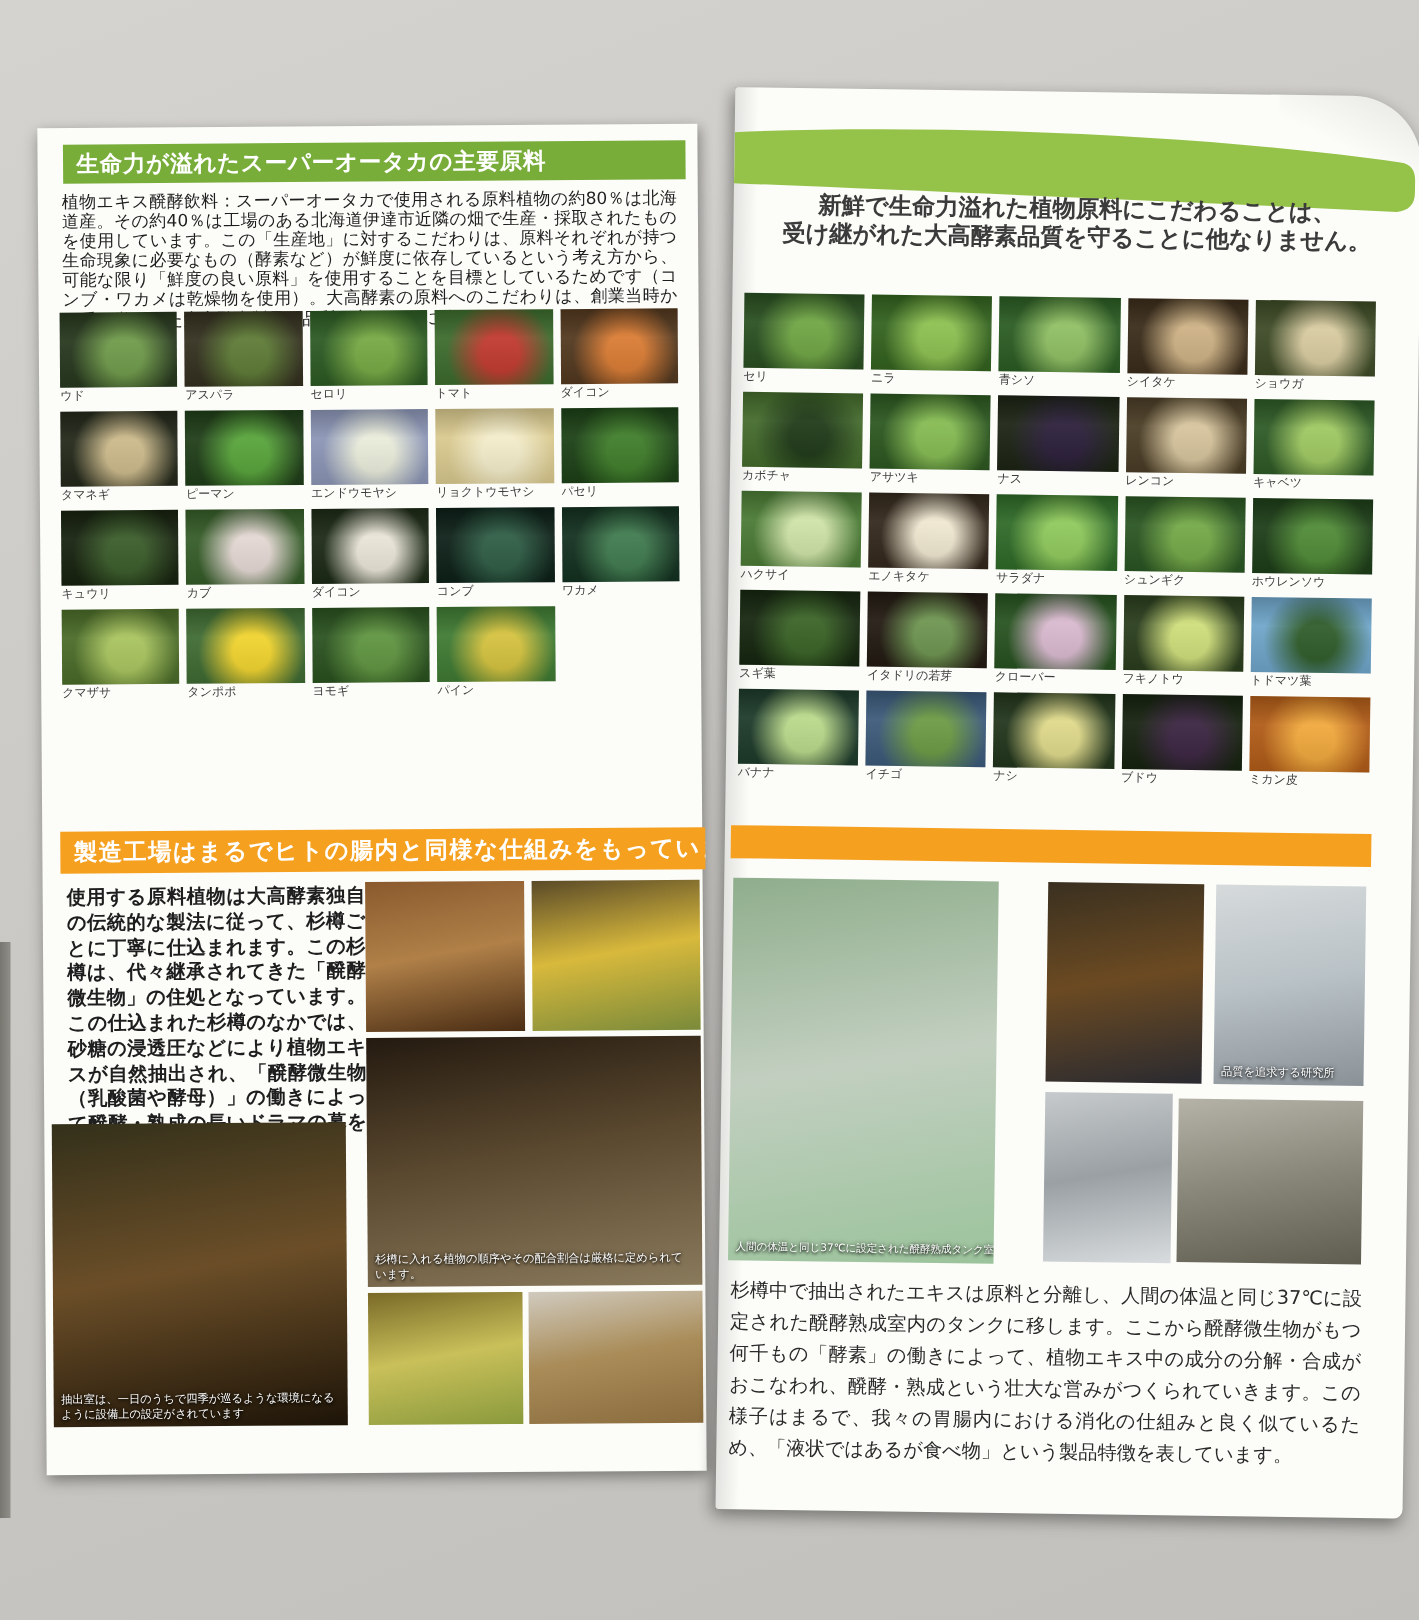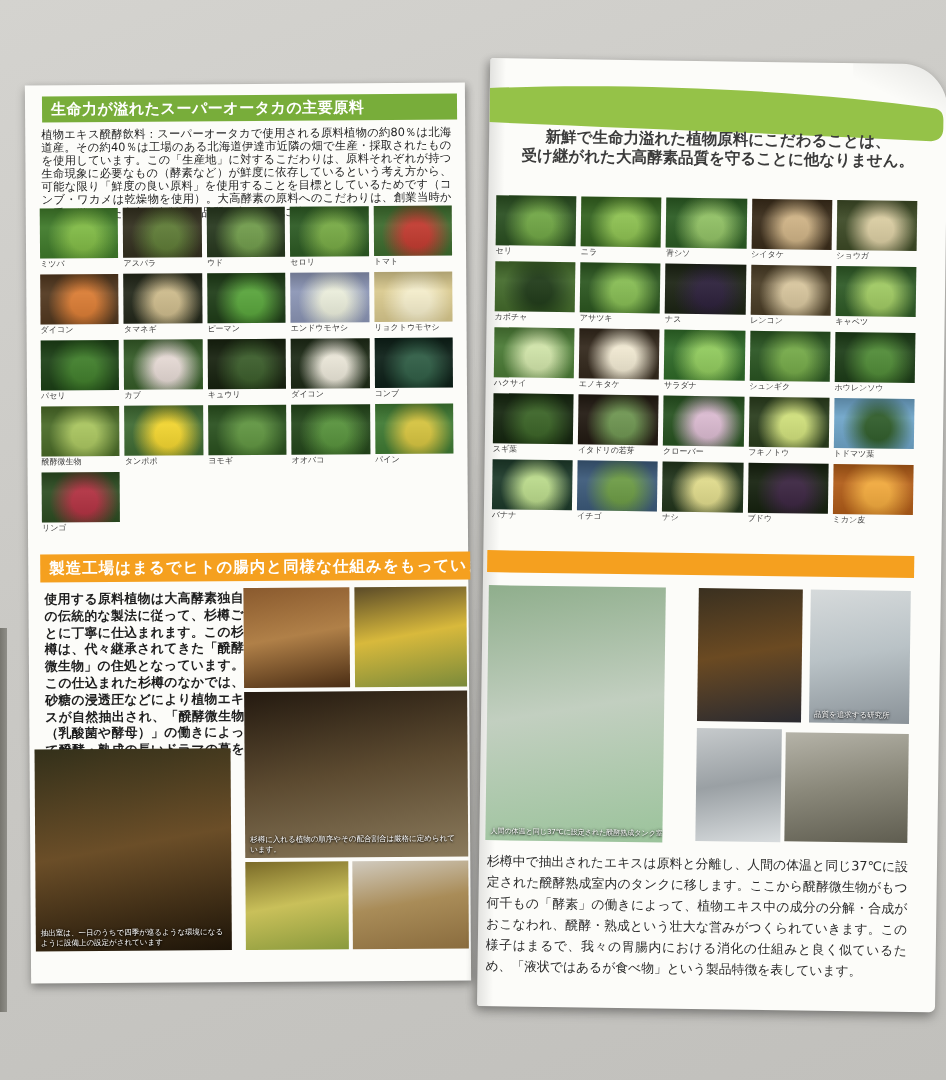--- a/index.html
+++ b/index.html
@@ -64,32 +64,28 @@
 
 <div class="scene">
   <div class="desk-edge"></div>
 
   <div class="page page-left">
     <div class="bar bar-green-left">生命力が溢れたスーパーオータカの主要原料</div>
     <div class="para para1-left">植物エキス醗酵飲料：スーパーオータカで使用される原料植物の約80％は北海道産。その約40％は工場のある北海道伊達市近隣の畑で生産・採取されたものを使用しています。この「生産地」に対するこだわりは、原料それぞれが持つ生命現象に必要なもの（酵素など）が鮮度に依存しているという考え方から、可能な限り「鮮度の良い原料」を使用することを目標としているためです（コンブ・ワカメは乾燥物を使用）。大高酵素の原料へのこだわりは、創業当時から受け継がれた大高酵素製品の品質を守ることに他なりません。</div>
 
     <div class="grid grid-left">
         <div class="cell">
-          <div class="ph" style="background: linear-gradient(rgba(0, 0, 0, 0.2), rgba(255, 255, 255, 0.06) 38%, rgba(0, 0, 0, 0.1)), radial-gradient(circle at 55% 58%, rgb(127, 185, 68) 24%, rgb(63, 122, 42) 68%);"></div>
-          <div class="lb">ミツバ</div>
+          <div class="ph" style="background: linear-gradient(rgba(0, 0, 0, 0.2), rgba(255, 255, 255, 0.06) 38%, rgba(0, 0, 0, 0.1)), radial-gradient(circle at 55% 58%, rgb(111, 154, 74) 24%, rgb(39, 56, 30) 68%);"></div>
+          <div class="lb">ウド</div>
         </div>
         <div class="cell">
           <div class="ph" style="background: linear-gradient(rgba(0, 0, 0, 0.2), rgba(255, 255, 255, 0.06) 38%, rgba(0, 0, 0, 0.1)), radial-gradient(circle at 55% 58%, rgb(93, 122, 53) 24%, rgb(51, 48, 31) 68%);"></div>
           <div class="lb">アスパラ</div>
         </div>
         <div class="cell">
-          <div class="ph" style="background: linear-gradient(rgba(0, 0, 0, 0.2), rgba(255, 255, 255, 0.06) 38%, rgba(0, 0, 0, 0.1)), radial-gradient(circle at 55% 58%, rgb(111, 154, 74) 24%, rgb(39, 56, 30) 68%);"></div>
-          <div class="lb">ウド</div>
-        </div>
-        <div class="cell">
           <div class="ph" style="background: linear-gradient(rgba(0, 0, 0, 0.2), rgba(255, 255, 255, 0.06) 38%, rgba(0, 0, 0, 0.1)), radial-gradient(circle at 55% 58%, rgb(117, 168, 67) 24%, rgb(44, 90, 35) 68%);"></div>
           <div class="lb">セロリ</div>
         </div>
         <div class="cell">
           <div class="ph" style="background: linear-gradient(rgba(0, 0, 0, 0.2), rgba(255, 255, 255, 0.06) 38%, rgba(0, 0, 0, 0.1)), radial-gradient(circle at 55% 58%, rgb(192, 57, 46) 24%, rgb(60, 107, 45) 68%);"></div>
           <div class="lb">トマト</div>
         </div>
         <div class="cell">
           <div class="ph" style="background: linear-gradient(rgba(0, 0, 0, 0.2), rgba(255, 255, 255, 0.06) 38%, rgba(0, 0, 0, 0.1)), radial-gradient(circle at 55% 58%, rgb(217, 123, 51) 24%, rgb(82, 56, 31) 68%);"></div>
           <div class="lb">ダイコン</div>
@@ -108,58 +104,54 @@
         </div>
         <div class="cell">
           <div class="ph" style="background: linear-gradient(rgba(0, 0, 0, 0.2), rgba(255, 255, 255, 0.06) 38%, rgba(0, 0, 0, 0.1)), radial-gradient(circle at 55% 58%, rgb(243, 236, 202) 24%, rgb(217, 201, 142) 68%);"></div>
           <div class="lb">リョクトウモヤシ</div>
         </div>
         <div class="cell">
           <div class="ph" style="background: linear-gradient(rgba(0, 0, 0, 0.2), rgba(255, 255, 255, 0.06) 38%, rgba(0, 0, 0, 0.1)), radial-gradient(circle at 55% 58%, rgb(63, 125, 42) 24%, rgb(28, 64, 22) 68%);"></div>
           <div class="lb">パセリ</div>
         </div>
         <div class="cell">
+          <div class="ph" style="background: linear-gradient(rgba(0, 0, 0, 0.2), rgba(255, 255, 255, 0.06) 38%, rgba(0, 0, 0, 0.1)), radial-gradient(circle at 55% 58%, rgb(58, 92, 42) 24%, rgb(23, 34, 15) 68%);"></div>
+          <div class="lb">キュウリ</div>
+        </div>
+        <div class="cell">
           <div class="ph" style="background: linear-gradient(rgba(0, 0, 0, 0.2), rgba(255, 255, 255, 0.06) 38%, rgba(0, 0, 0, 0.1)), radial-gradient(circle at 55% 58%, rgb(227, 215, 210) 24%, rgb(53, 92, 40) 68%);"></div>
           <div class="lb">カブ</div>
         </div>
         <div class="cell">
-          <div class="ph" style="background: linear-gradient(rgba(0, 0, 0, 0.2), rgba(255, 255, 255, 0.06) 38%, rgba(0, 0, 0, 0.1)), radial-gradient(circle at 55% 58%, rgb(58, 92, 42) 24%, rgb(23, 34, 15) 68%);"></div>
-          <div class="lb">キュウリ</div>
-        </div>
-        <div class="cell">
           <div class="ph" style="background: linear-gradient(rgba(0, 0, 0, 0.2), rgba(255, 255, 255, 0.06) 38%, rgba(0, 0, 0, 0.1)), radial-gradient(circle at 55% 58%, rgb(232, 228, 214) 24%, rgb(29, 42, 22) 68%);"></div>
           <div class="lb">ダイコン</div>
         </div>
         <div class="cell">
           <div class="ph" style="background: linear-gradient(rgba(0, 0, 0, 0.2), rgba(255, 255, 255, 0.06) 38%, rgba(0, 0, 0, 0.1)), radial-gradient(circle at 55% 58%, rgb(46, 92, 68) 24%, rgb(13, 32, 24) 68%);"></div>
           <div class="lb">コンブ</div>
         </div>
         <div class="cell">
+          <div class="ph" style="background: linear-gradient(rgba(0, 0, 0, 0.2), rgba(255, 255, 255, 0.06) 38%, rgba(0, 0, 0, 0.1)), radial-gradient(circle at 55% 58%, rgb(63, 122, 78) 24%, rgb(19, 48, 31) 68%);"></div>
+          <div class="lb">ワカメ</div>
+        </div>
+        <div class="cell">
           <div class="ph" style="background: linear-gradient(rgba(0, 0, 0, 0.2), rgba(255, 255, 255, 0.06) 38%, rgba(0, 0, 0, 0.1)), radial-gradient(circle at 55% 58%, rgb(168, 196, 94) 24%, rgb(74, 107, 40) 68%);"></div>
-          <div class="lb">醗酵微生物</div>
+          <div class="lb">クマザサ</div>
         </div>
         <div class="cell">
           <div class="ph" style="background: linear-gradient(rgba(0, 0, 0, 0.2), rgba(255, 255, 255, 0.06) 38%, rgba(0, 0, 0, 0.1)), radial-gradient(circle at 55% 58%, rgb(240, 211, 46) 24%, rgb(63, 107, 51) 68%);"></div>
           <div class="lb">タンポポ</div>
         </div>
         <div class="cell">
           <div class="ph" style="background: linear-gradient(rgba(0, 0, 0, 0.2), rgba(255, 255, 255, 0.06) 38%, rgba(0, 0, 0, 0.1)), radial-gradient(circle at 55% 58%, rgb(95, 148, 64) 24%, rgb(42, 81, 31) 68%);"></div>
           <div class="lb">ヨモギ</div>
         </div>
         <div class="cell">
-          <div class="ph" style="background: linear-gradient(rgba(0, 0, 0, 0.2), rgba(255, 255, 255, 0.06) 38%, rgba(0, 0, 0, 0.1)), radial-gradient(circle at 55% 58%, rgb(86, 145, 59) 24%, rgb(36, 71, 27) 68%);"></div>
-          <div class="lb">オオバコ</div>
-        </div>
-        <div class="cell">
           <div class="ph" style="background: linear-gradient(rgba(0, 0, 0, 0.2), rgba(255, 255, 255, 0.06) 38%, rgba(0, 0, 0, 0.1)), radial-gradient(circle at 55% 58%, rgb(212, 194, 62) 24%, rgb(63, 122, 51) 68%);"></div>
           <div class="lb">パイン</div>
-        </div>
-        <div class="cell">
-          <div class="ph" style="background: linear-gradient(rgba(0, 0, 0, 0.2), rgba(255, 255, 255, 0.06) 38%, rgba(0, 0, 0, 0.1)), radial-gradient(circle at 55% 58%, rgb(176, 48, 64) 24%, rgb(45, 77, 34) 68%);"></div>
-          <div class="lb">リンゴ</div>
         </div>
       </div>
 
     <div class="bar bar-orange-left">製造工場はまるでヒトの腸内と同様な仕組みをもっています。</div>
     <div class="para para2-left">使用する原料植物は大高酵素独自の伝統的な製法に従って、杉樽ごとに丁寧に仕込まれます。この杉樽は、代々継承されてきた「醗酵微生物」の住処となっています。この仕込まれた杉樽のなかでは、砂糖の浸透圧などにより植物エキスが自然抽出され、「醗酵微生物（乳酸菌や酵母）」の働きによって醗酵・熟成の長いドラマの幕をあけていきます。</div>
 
     <div class="photo p-tubs" style="background: linear-gradient(170deg, rgb(138, 90, 46) 0%, rgb(176, 128, 72) 48%, rgb(74, 45, 20) 100%);"></div>
     <div class="photo p-crates" style="background: linear-gradient(170deg, rgb(90, 74, 40) 0%, rgb(216, 185, 60) 48%, rgb(122, 138, 58) 100%);"></div>
     <div class="photo p-workers" style="background: linear-gradient(170deg, rgb(36, 26, 16) 0%, rgb(92, 74, 48) 48%, rgb(138, 122, 92) 100%);">
       <span class="cap">杉樽に入れる植物の順序やその配合割合は厳格に定められています。</span>

